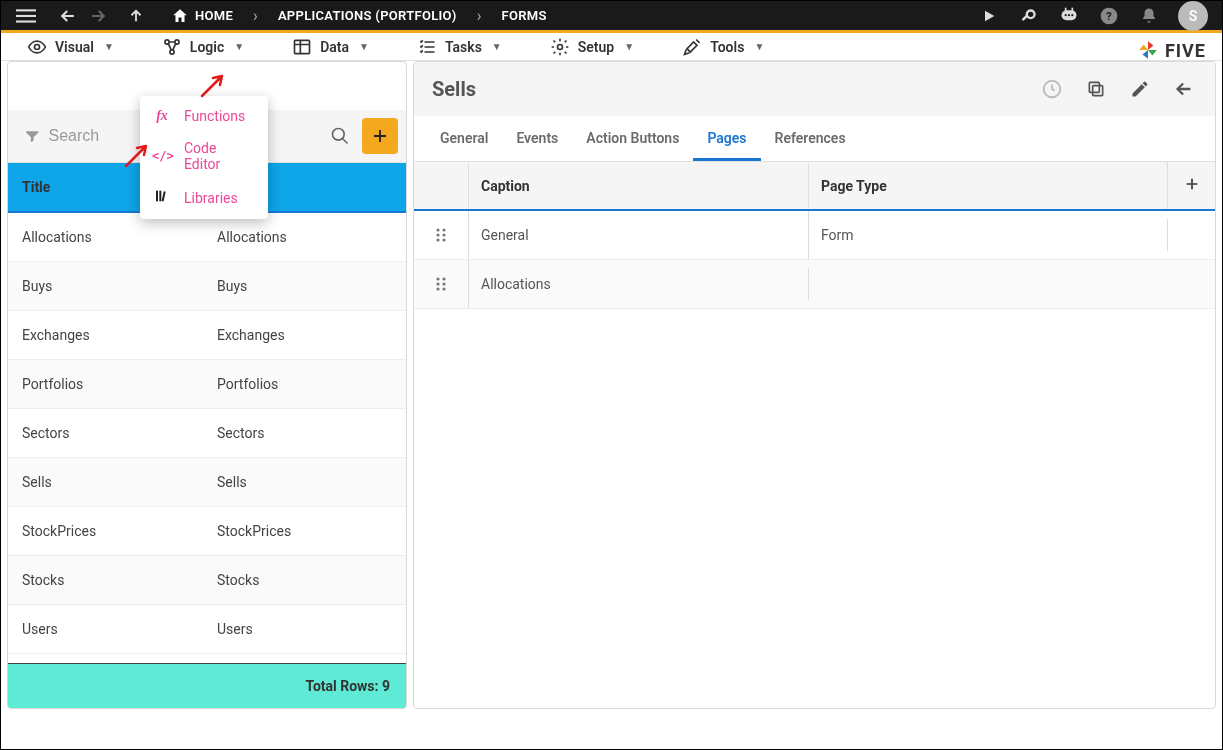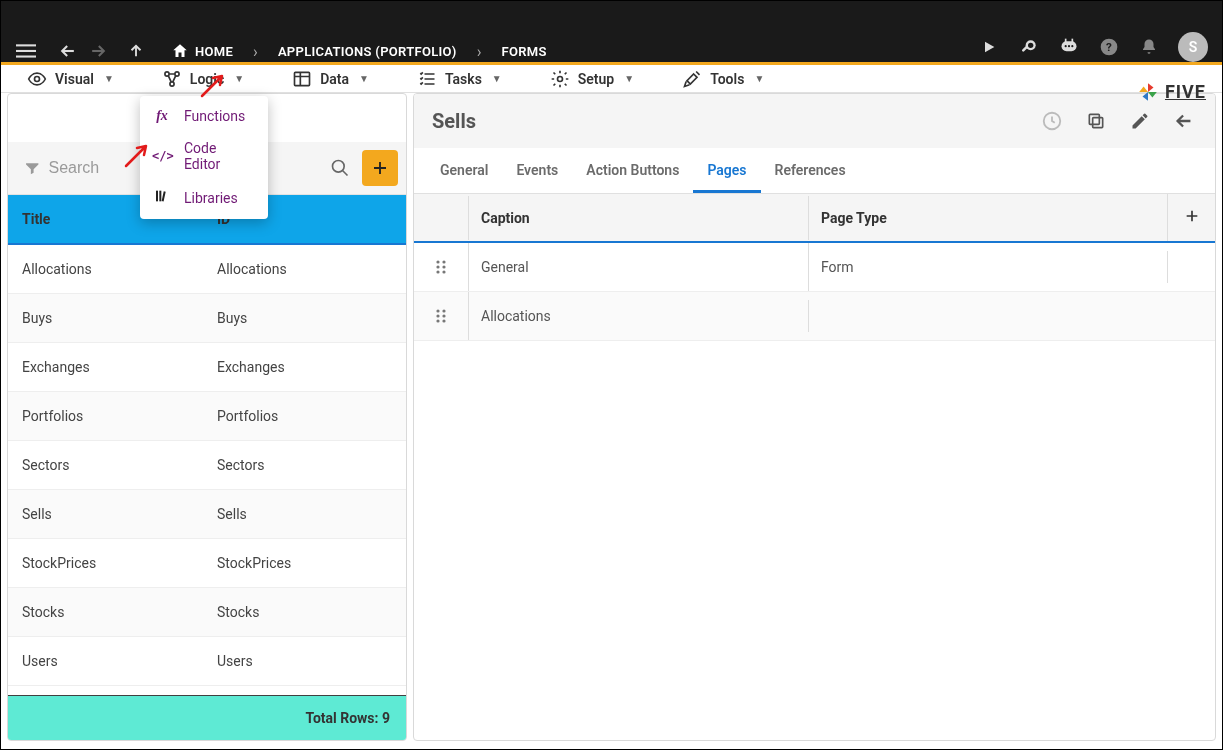--- a/index.html
+++ b/index.html
@@ -1,34 +1,34 @@
 <!DOCTYPE html>
 <html><head>
 <meta charset="utf-8">
 <style>
   * { box-sizing: border-box; margin: 0; padding: 0; }
   body { font-family: -apple-system, "Segoe UI", Roboto, Arial, sans-serif; font-size: 14px; color: #333; background: #fff; width: 1223px; height: 750px; overflow: hidden; border: 1px solid #000; }
 
   
-  .topbar { background: #1a1a1a; color: #fff; height: 64px; display: flex; align-items: flex-end; padding: 0 14px; gap: 2px; border-bottom: 3px solid #f3a81e; }
+  .topbar { background: #1a1a1a; color: #fff; height: 32px; display: flex; align-items: center; padding: 0 14px; gap: 2px; border-bottom: 3px solid #f3a81e; }
   .topbar-left { display: flex; align-items: center; gap: 8px; }
   .topbar-spacer { flex: 1; }
   .topbar-right { display: flex; align-items: center; gap: 18px; }
   .tb-icon { width: 22px; height: 22px; display:flex; align-items:center; justify-content:center; color: #ddd; cursor: pointer; }
   .tb-icon.disabled { color: #666; cursor: default; }
   .bc-item { display:flex; align-items:center; gap:6px; padding: 0 6px; font-weight:600; font-size:13px; letter-spacing:.3px; cursor: pointer; }
   .chev { color: #aaa; padding: 0 6px; font-size: 16px;}
   .avatar { width: 30px; height: 30px; border-radius: 50%; background: #bbb; color: #fff; display:flex; align-items:center; justify-content:center; font-weight:600; }
 
   
   .toolbar { height: 28px; background:#fff; display:flex; align-items:center; padding: 0 16px; border-bottom: 1px solid #e0e0e0; position: relative; }
   .menu-btn { display:flex; align-items:center; gap:8px; padding: 6px 10px; margin-right: 28px; font-weight:600; color:#333; cursor:pointer; }
   .menu-btn .caret { font-size:10px; color:#666; margin-left:2px;}
   .menu-btn svg { flex-shrink:0; }
-  .brand { position:absolute; right:16px; top:16px; display:flex; align-items:flex-start; gap:6px; font-weight:700; font-size:18px; letter-spacing:1px;text-decoration:underline; }
+  .brand { position:absolute; right:16px; top:6px; display:flex; align-items:center; gap:6px; font-weight:700; font-size:18px; letter-spacing:1px; }
   .brand-pin { width:22px; height:22px; }
 
   
   .body { display:flex; height: calc(750px - 50px - 44px - 2px); padding: 0 6px 6px 6px; gap:6px; }
   .left-panel { width: 400px; display:flex; flex-direction:column; border:1px solid #d9d9d9; border-radius:4px; overflow:hidden; background:#fff; }
   .right-panel { flex:1; display:flex; flex-direction:column; border:1px solid #d9d9d9; border-radius:4px; overflow:hidden; background:#fff; }
 
   
   .search-row { display:flex; align-items:center; gap:4px; padding: 8px; background:#f5f5f5; border-bottom:1px solid #e3e3e3;margin-top:48px; }
   .search-box { flex:1; display:flex; align-items:center; gap:8px; padding:6px 8px; background:#f5f5f5; }
@@ -67,21 +67,21 @@
   .rcol-cap { width:340px; border-left:1px solid #ddd;}
   .rcol-type { flex:1; border-left:1px solid #ddd;}
   .rcol-add { width:48px; text-align:center; border-left:1px solid #ddd;}
   .rtr { display:flex; align-items:center; border-bottom:1px solid #eee; }
   .rtr > div { padding:16px 12px; color:#555; }
   .rtr:nth-child(even){ background:#fafafa;}
   .drag-dots { color:#888; display:flex; align-items:center; justify-content:center;}
 
   
   .popover { position:absolute; top: 96px; left: 140px; width: 128px; background:#fff; border-radius:4px; box-shadow: 0 4px 14px rgba(0,0,0,.25); padding: 4px 0; z-index: 20; }
-  .pop-item { display:flex; align-items:center; gap:12px; padding: 8px 12px; cursor:pointer; color:#701a75;}
+  .pop-item { display:flex; align-items:center; gap:12px; padding: 8px 12px; cursor:pointer; color:#ec4899;}
   .pop-item .pi-icon { width:20px; text-align:center; font-weight:700; }
 
   
   .arrow { position:absolute; z-index:30; pointer-events:none;}
 </style>
 </head>
 <body>
 
 <div class="topbar">
   <div class="topbar-left">

